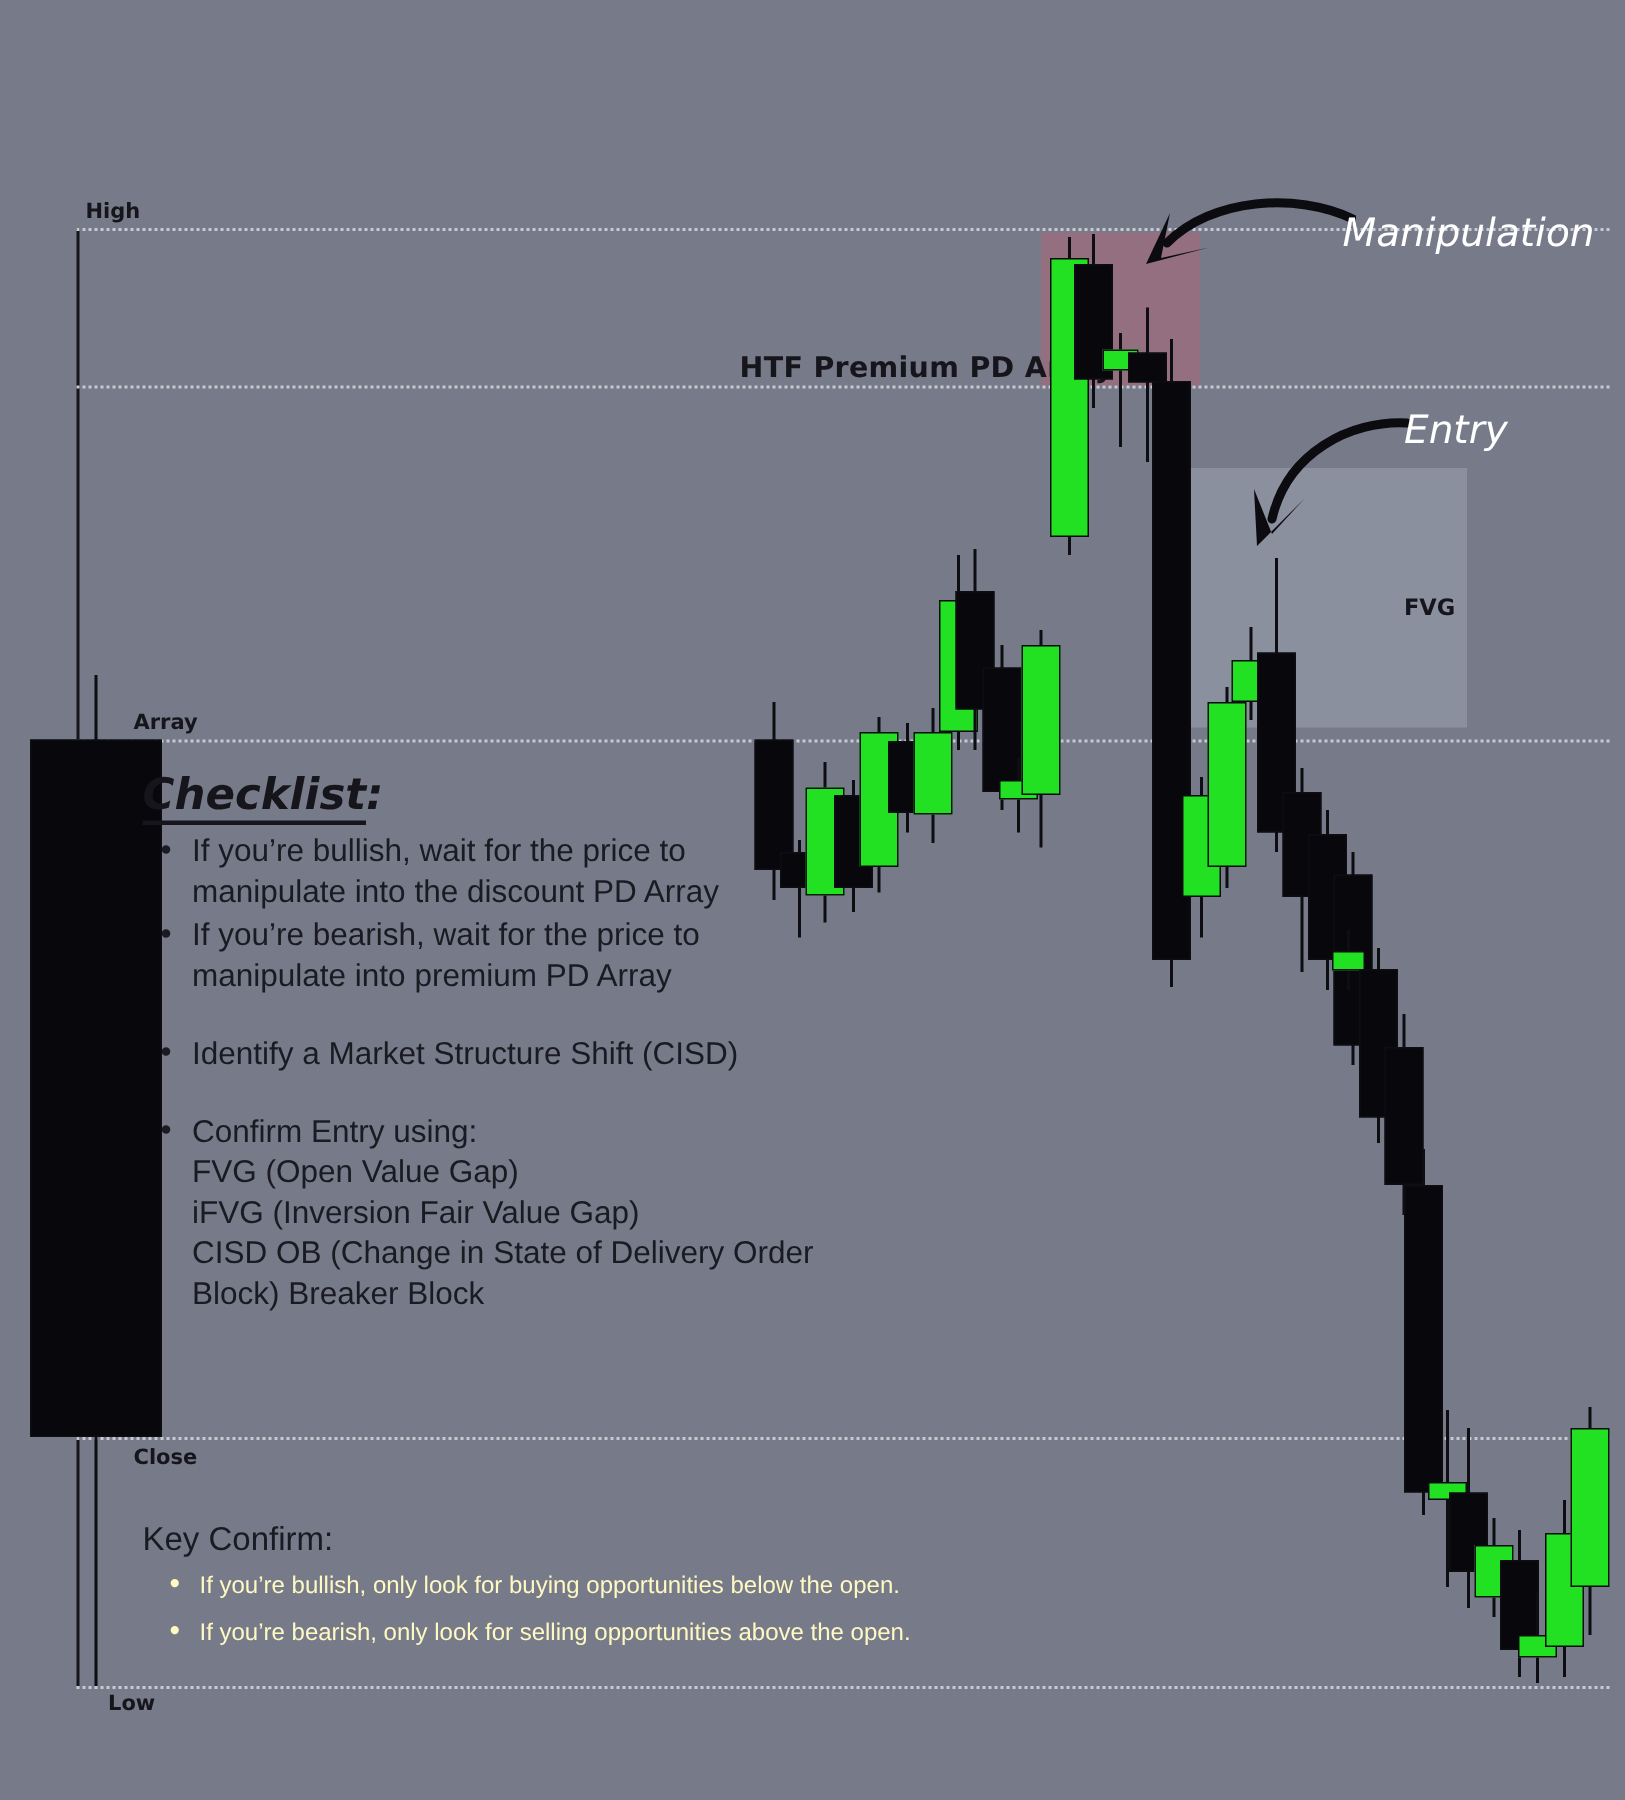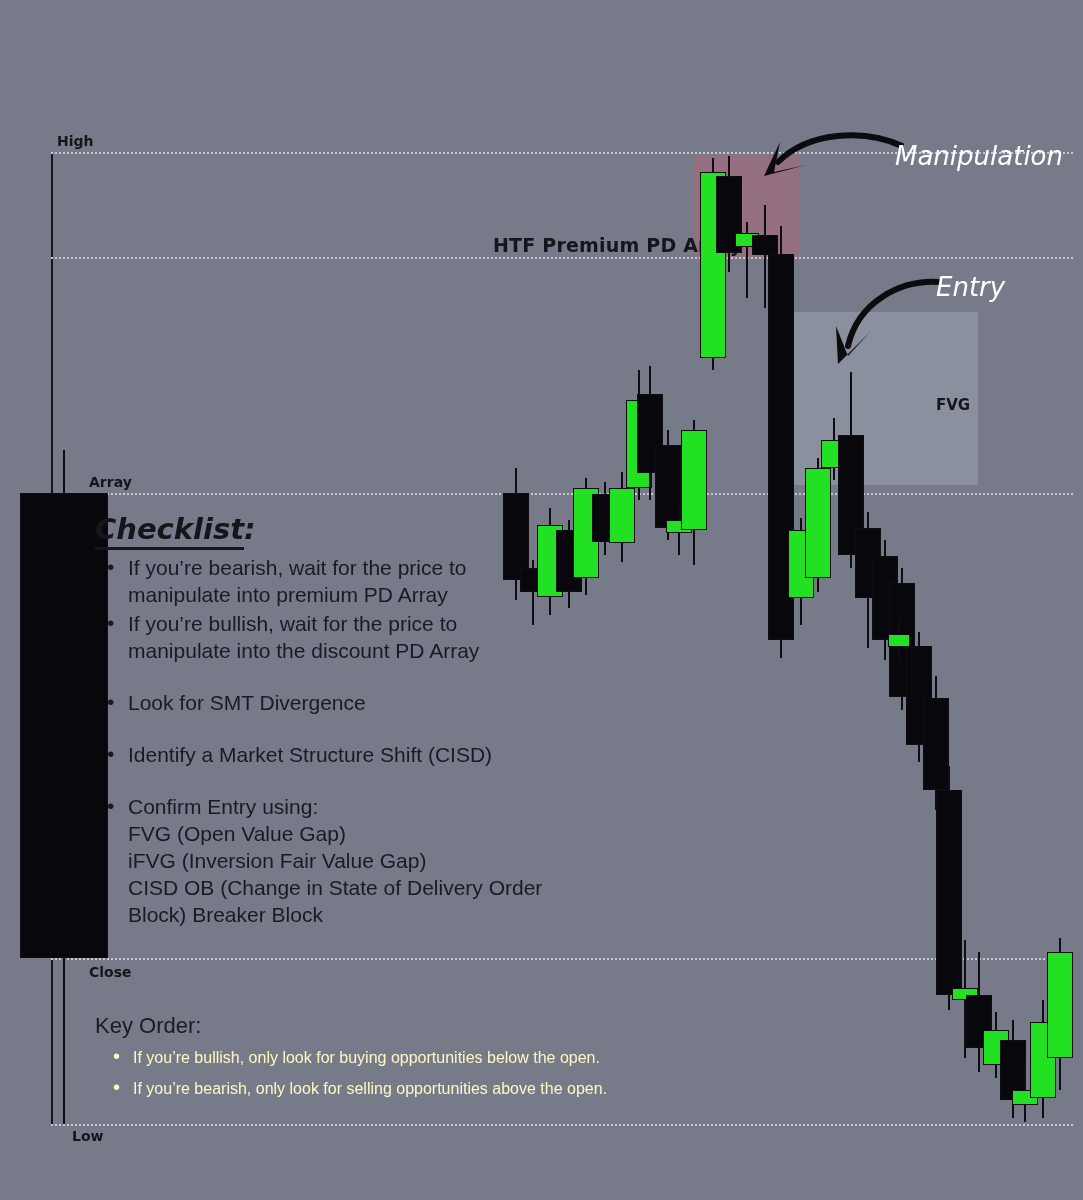--- a/index.html
+++ b/index.html
@@ -306,34 +306,33 @@
     <svg class="anno-arrow" style="left:820px; top:272px;" width="120" height="106" viewBox="0 0 120 106">
       <path d="M118,10 C80,8 38,30 28,74" stroke="#0b0b10" stroke-width="6" fill="none" stroke-linecap="round"></path>
       <path d="M18,92 L16,54 L28,84 L50,60 Z" fill="#0b0b10"></path>
     </svg>
     <div class="anno-label" style="left:936px; top:272px;">Entry</div>
   </div>
 
   <div id="checklist">
     <div id="checklist-title"><span class="u">Checklist</span><span>:</span></div>
     <ul class="bullets">
+      <li>If you’re bullish, wait for the price to manipulate into the discount PD Array</li>
       <li>If you’re bearish, wait for the price to manipulate into premium PD Array</li>
-      <li>If you’re bullish, wait for the price to manipulate into the discount PD Array</li>
-      <li class="gap">Look for SMT Divergence</li>
       <li class="gap">Identify a Market Structure Shift (CISD)</li>
       <li class="gap">
         <span class="sub-line">Confirm Entry using:</span>
         <span class="sub-line">FVG (Open Value Gap)</span>
         <span class="sub-line">iFVG (Inversion Fair Value Gap)</span>
         <span class="sub-line">CISD OB (Change in State of Delivery Order Block) Breaker Block</span>
       </li>
     </ul>
   </div>
 
   <div id="keypoints">
-    <div id="keypoints-title">Key Order:</div>
+    <div id="keypoints-title">Key Confirm:</div>
     <ul>
       <li>If you’re bullish, only look for buying opportunities below the open.</li>
       <li>If you’re bearish, only look for selling opportunities above the open.</li>
     </ul>
   </div>
 
 </div>
 
 </body></html>

